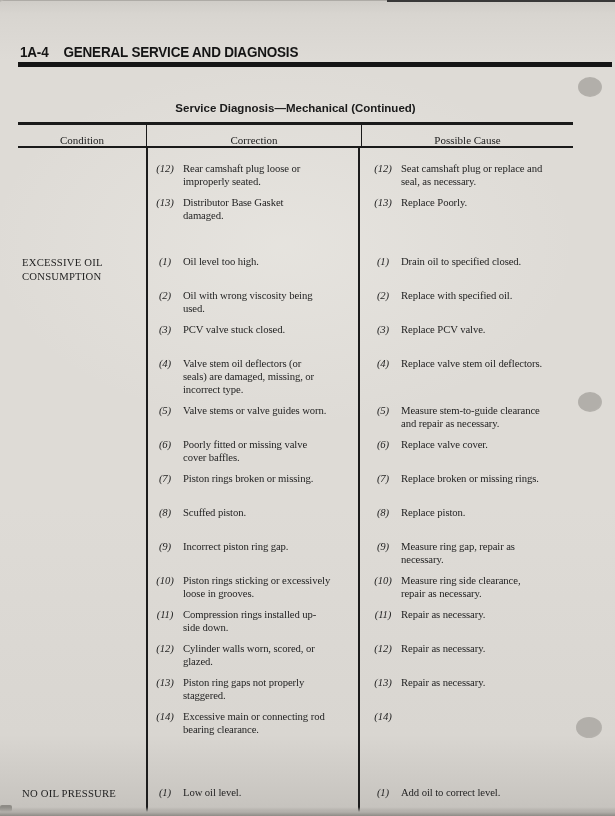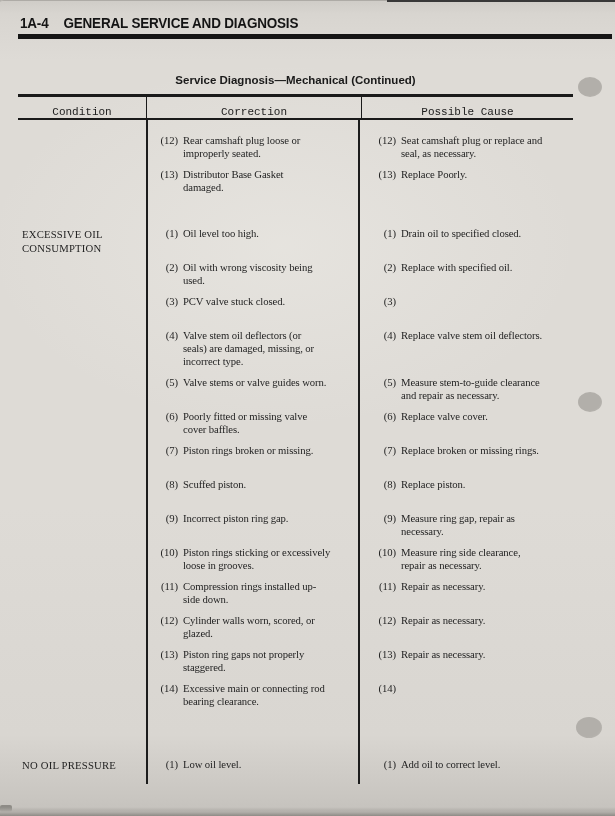--- a/index.html
+++ b/index.html
@@ -12,44 +12,44 @@
     position:relative;width:615px;height:816px;overflow:hidden;
     background:
       radial-gradient(ellipse 420px 260px at 46% 30%, rgba(236,234,229,.55), rgba(236,234,229,0) 70%),
       linear-gradient(180deg,#cfccc7 0,#d8d5d0 14px,#dedbd6 60px,#dedbd6 62%,#d9d6d1 90%,#c6c3be 99%,#a8a5a0 100%);
     color:#242424;
   }
   .top-line{position:absolute;top:0;right:0;width:228px;height:2px;background:#383838;}
   .top-line-faint{position:absolute;top:0;left:0;width:100%;height:1px;background:#aeaba6;}
   .crease{position:absolute;top:8px;left:-14px;width:86px;height:1px;background:#bab7b2;transform:rotate(-27deg);transform-origin:left top;}
   .page-header{margin:16px 0 0 20px;font-family:"Liberation Sans",sans-serif;font-weight:700;font-size:13.5px;letter-spacing:-.2px;color:#141414;display:flex;align-items:baseline;transform:scaleY(1.04);}
-  .page-header .pnum{margin-right:15px;}
+  .page-header .pnum{margin-right:15px;margin-top:28px;}
   .header-rule{margin:3px 0 0 18px;width:594px;height:5px;background:#151515;}
   .table-title{margin:34px 0 0 18px;width:555px;text-align:center;font-family:"Liberation Sans",sans-serif;font-weight:700;font-size:11.5px;color:#1a1a1a;line-height:14px;}
   .diag-table{margin:7px 0 0 18px;width:555px;}
   .thead{display:flex;align-items:center;border-top:3px solid #1a1a1a;border-bottom:2px solid #1a1a1a;height:21px;font-size:11px;color:#202020;}
-  .th{text-align:center;box-sizing:border-box;height:100%;display:flex;align-items:center;justify-content:center;padding-top:8px;font-family:Liberation Mono, monospace;}
+  .th{text-align:center;box-sizing:border-box;height:100%;display:flex;align-items:center;justify-content:center;padding-top:8px;}
   .th.c1{width:128px;}
   .th.c2{width:212px;border-left:1.5px solid #1a1a1a;}
   .th.c3{flex:1;border-left:1.5px solid #1a1a1a;}
   .tbody{position:relative;height:664px;font-size:10.7px;line-height:13px;letter-spacing:-.1px;}
   .vline{position:absolute;top:0;width:1.5px;height:100%;background:#1c1c1c;}
   .v1{left:128px;}
   .v2{left:340px;}
   .sections{padding-top:14px;}
   .section{display:flex;}
   .section + .section{margin-top:33px;}
   .section:nth-of-type(3){margin-top:50px;}
   .cond{width:128px;box-sizing:border-box;padding:0 4px 0 4px;white-space:pre-line;letter-spacing:.2px;line-height:14px;flex:none;color:#1f1f1f;}
   .items{flex:1;}
   .item{display:flex;min-height:26px;margin-bottom:8px;}
   .item:last-child{margin-bottom:0;}
   .cause{width:212px;box-sizing:border-box;display:flex;padding-left:6px;flex:none;}
   .corr{flex:1;display:flex;padding-left:12px;box-sizing:border-box;}
-  .num{width:26px;flex:none;text-align:right;}
+  .num{width:26px;flex:none;text-align:center;font-style:italic;}
   .txt{margin-left:5px;white-space:pre;}
   .punch{position:absolute;width:24px;height:20px;border-radius:50%;background:radial-gradient(ellipse at 45% 45%, #b2afaa 60%, #bfbcb7 100%);}
   .p1{left:578px;top:77px;}
   .p2{left:578px;top:392px;}
   .p3{left:576px;top:717px;width:26px;height:21px;}
   .bottom-band{position:absolute;left:0;bottom:0;width:100%;height:9px;background:linear-gradient(180deg,rgba(160,157,152,0) 0,#b3b0ab 55%,#8e8b86 100%);}
   .corner-mark{position:absolute;left:0;bottom:4px;width:12px;height:7px;background:#5f5c58;opacity:.55;border-radius:2px;}
 </style>
 </head>
 <body>
@@ -130,20 +130,21 @@
                   <span class="txt">Replace with specified oil.</span>
                 </div>
               </div>
               <div class="item">
                 <div class="cause">
                   <span class="num">(3)</span>
                   <span class="txt">PCV valve stuck closed.</span>
                 </div>
                 <div class="corr">
                   <span class="num">(3)</span>
+                  <span class="txt">Replace PCV valve.</span>
                 </div>
               </div>
               <div class="item">
                 <div class="cause">
                   <span class="num">(4)</span>
                   <span class="txt">Valve stem oil deflectors (or
 seals) are damaged, missing, or
 incorrect type.</span>
                 </div>
                 <div class="corr">

